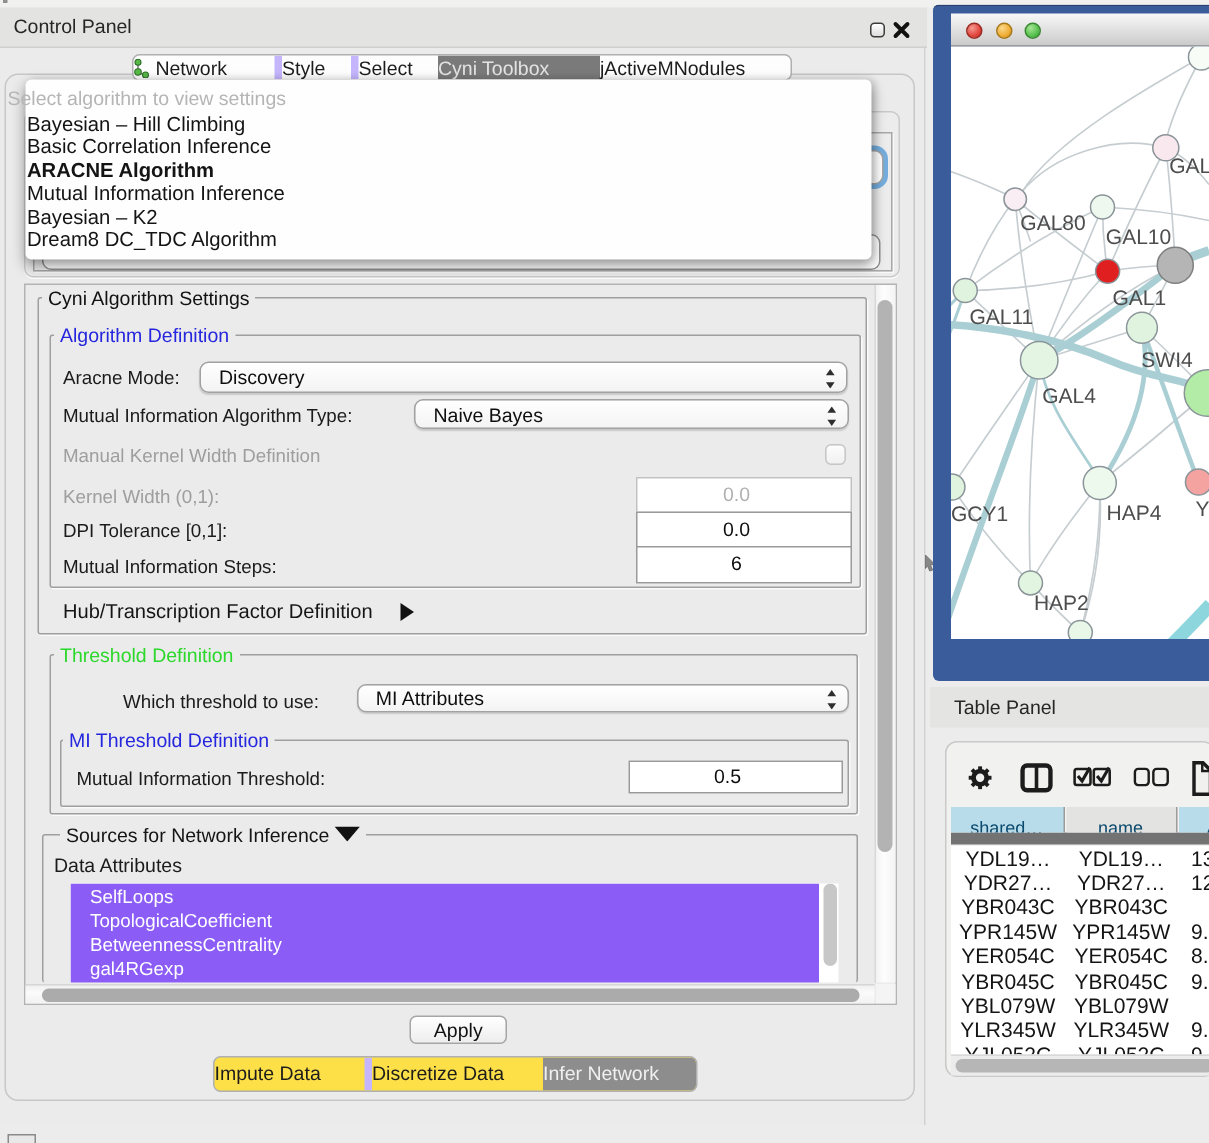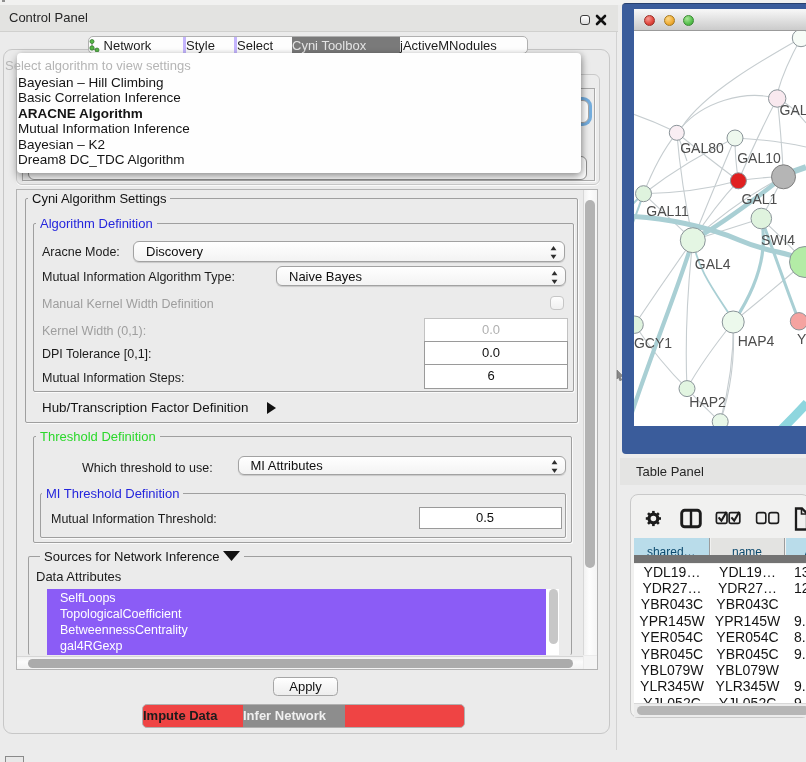--- a/index.html
+++ b/index.html
@@ -5,21 +5,21 @@
 html,body{width:806px;height:762px;overflow:hidden;background:#ececec;font-family:"Liberation Sans",sans-serif;position:relative}
 .ab{position:absolute}
 .gb{position:absolute;border:1px solid #9f9f9f;border-radius:2px;box-shadow:1px 1px 0 rgba(255,255,255,.75)}
 .gt{position:absolute;background:#ebebeb;padding:0 4px;font-size:13px;line-height:13px;white-space:nowrap}
 .lbl{position:absolute;font-weight:normal;font-size:12.5px;line-height:13px;color:#1b1b1b;white-space:nowrap}
 .rlbl{position:absolute;font-size:13px;line-height:13px;color:#151515;white-space:nowrap}
 .combo{position:absolute;background:linear-gradient(#ffffff,#f3f3f3);border:1px solid #a2a2a2;border-radius:6px;box-shadow:0 1px 1px rgba(0,0,0,.15);font-size:13px;color:#0e0e0e}
 .ct{position:absolute;left:12px;top:3px;font-size:13px;line-height:13px;white-space:nowrap}
 .tf{position:absolute;background:#fff;border:1px solid #9a9a9a;font-size:13px;color:#0e0e0e;text-align:center;padding-right:10px}
 .seg{height:100%;float:left;color:#1c1c1c;position:relative}
-.seg.sep{border-left:3px solid #c4b5fd}
+.seg.sep{border-left:5px solid #c4b5fd}
 .seg.dark{background:#7a7a7a;color:#e4e4e4;border-left:none}
 </style></head>
 <body>
 
 <div class="ab" style="left:0;top:0;width:806px;height:5px;background:#f1f1f0"></div>
 <div class="ab" style="left:2px;top:0;width:3px;height:2px;background:#8f8f8f"></div>
 <div class="ab" style="left:0;top:5px;width:618px;height:27px;background:#e3e3e1;border-bottom:1px solid #d0d0ce"></div>
 <div class="ab" style="left:9px;top:11px;font-size:13px;line-height:14px;color:#262626">Control Panel</div>
 <div class="ab" style="left:580px;top:15px;width:10px;height:10px;border:1.6px solid #3c3c3c;border-radius:3px;background:linear-gradient(#fff,#ddd)"></div>
 <svg class="ab" style="left:595px;top:14px" width="12" height="12" viewBox="0 0 12 12">
@@ -119,22 +119,23 @@
     </svg></div>
 <div class="lbl" style="left:36px;top:569.5px;font-size:13px">Data Attributes</div>
 
 <div class="ab" style="left:47px;top:589px;width:512px;height:66px;background:#fff;overflow:hidden">
 <div class="ab" style="left:0;top:0;width:499px;height:80px;background:#8b5cf6;color:#fff;font-size:12.5px;line-height:16px;padding:1px 0 0 13px">SelfLoops<br>TopologicalCoefficient<br>BetweennessCentrality<br>gal4RGexp</div>
 <div class="ab" style="left:502px;top:0;width:9px;height:54.5px;background:#c7c7c7;border-radius:4.5px"></div>
 </div>
 
 <div class="ab" style="left:273px;top:677px;width:65px;height:19px;background:linear-gradient(#fff,#ededed);border:1px solid #a6a6a6;border-radius:4.5px;text-align:center;font-size:13px;line-height:18px;color:#111">Apply</div>
 
-<div class="ab" style="left:142px;top:704px;width:323px;height:23.5px;background:#ef4444;border:1px solid #b0b0b0;border-radius:5px;overflow:hidden;font-size:13px;font-weight:bold">
+<div class="ab" style="left:142px;top:704px;width:323px;height:23.5px;background:#fde047;border:1px solid #b0b0b0;border-radius:5px;overflow:hidden;font-size:13px;font-weight:normal">
 <div class="seg" style="width:100px;line-height:22px">Impute Data</div>
+<div class="seg sep" style="width:119px;line-height:22px">Discretize Data</div>
 <div class="seg dark" style="width:102px;line-height:22px;background:#8d8d8d;color:#f0f0f0">Infer Network</div>
 </div>
 
 <div class="ab" style="left:5px;top:756px;width:19px;height:10px;border:1.8px solid #8a8a8a;background:#e8e8e8"></div>
 
 <div class="ab" style="left:17px;top:53px;width:564px;height:120px;background:#fefefe;border-radius:4px;box-shadow:0 4px 9px rgba(0,0,0,.38),2px 0 5px rgba(0,0,0,.12)"></div>
 <div class="ab" style="left:5px;top:59px;width:576px;text-align:left;font-size:13px;line-height:13px;color:#b5b5b5">Select algorithm to view settings</div>
 <div class="ab" style="left:18px;top:74.5px;font-size:13.5px;line-height:15.5px;color:#141414;white-space:nowrap">Bayesian – Hill Climbing<br>Basic Correlation Inference<br><b>ARACNE Algorithm</b><br>Mutual Information Inference<br>Bayesian – K2<br>Dream8 DC_TDC Algorithm</div>
 <svg class="ab" style="left:615px;top:369px" width="10" height="12" viewBox="0 0 10 12">
     <path d="M2 10 V1 L8.5 7.5 H5.2 L6.8 11 L4.8 11.8 L3.4 8.2 Z" fill="#888" stroke="#666" stroke-width=".5"></path>

